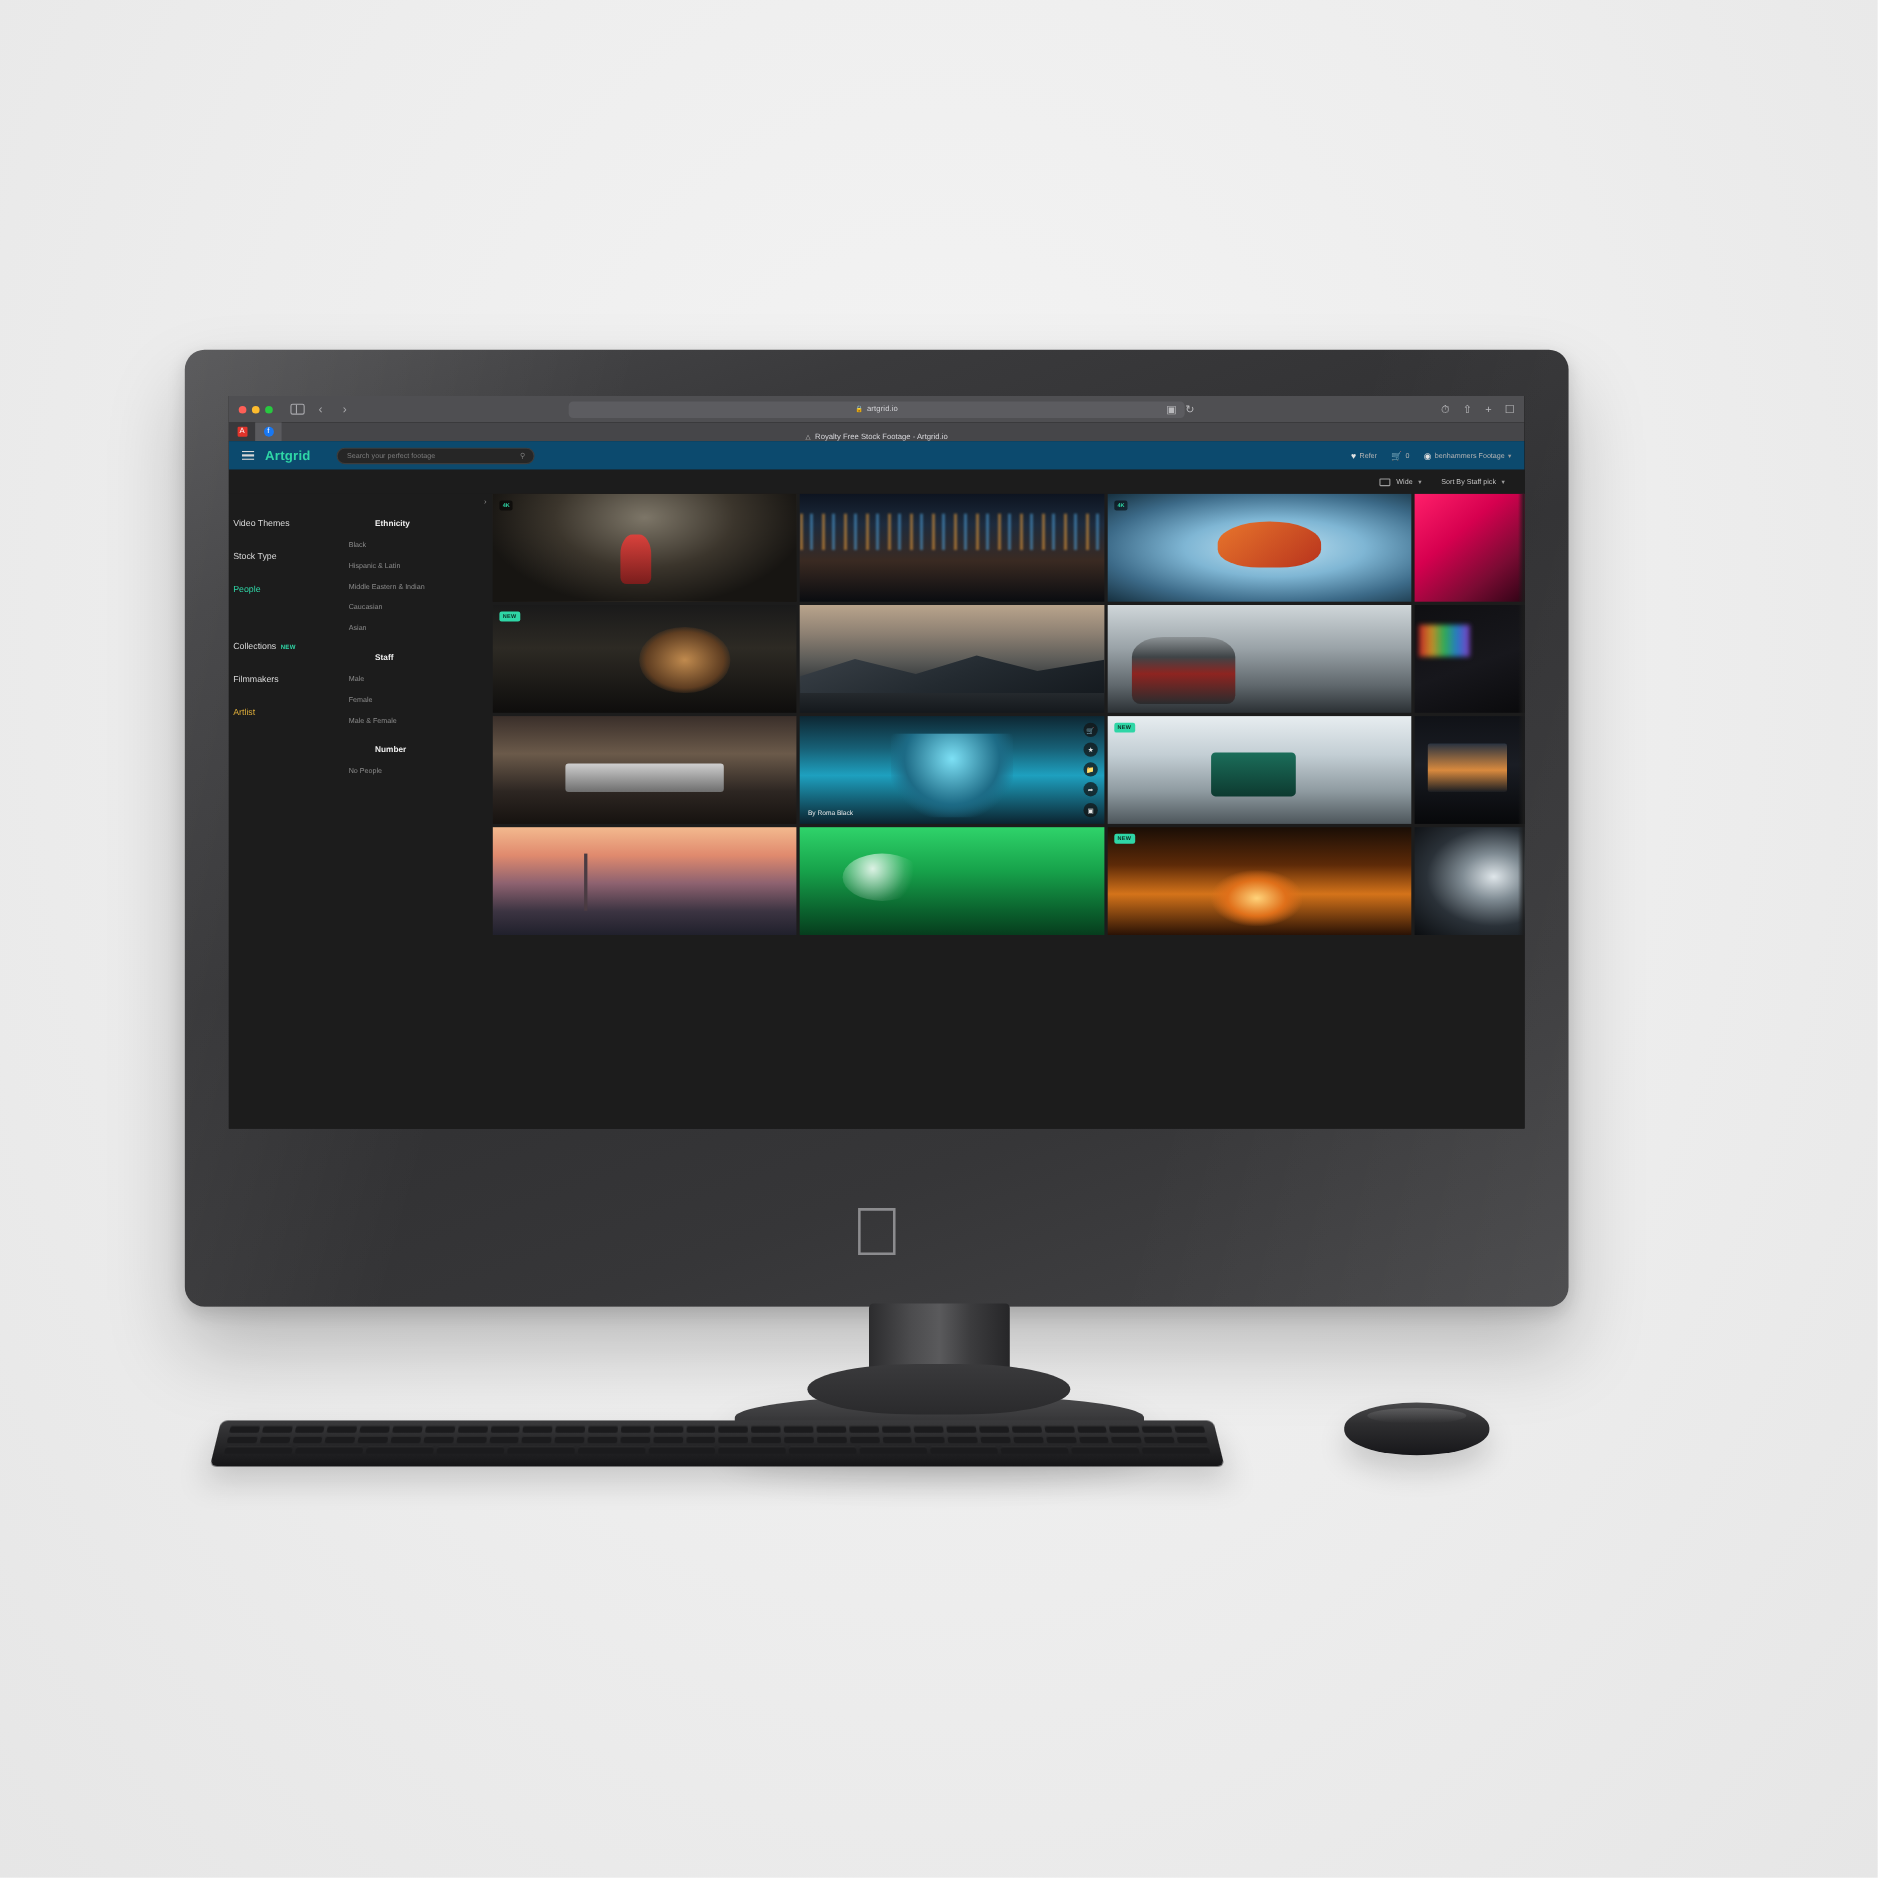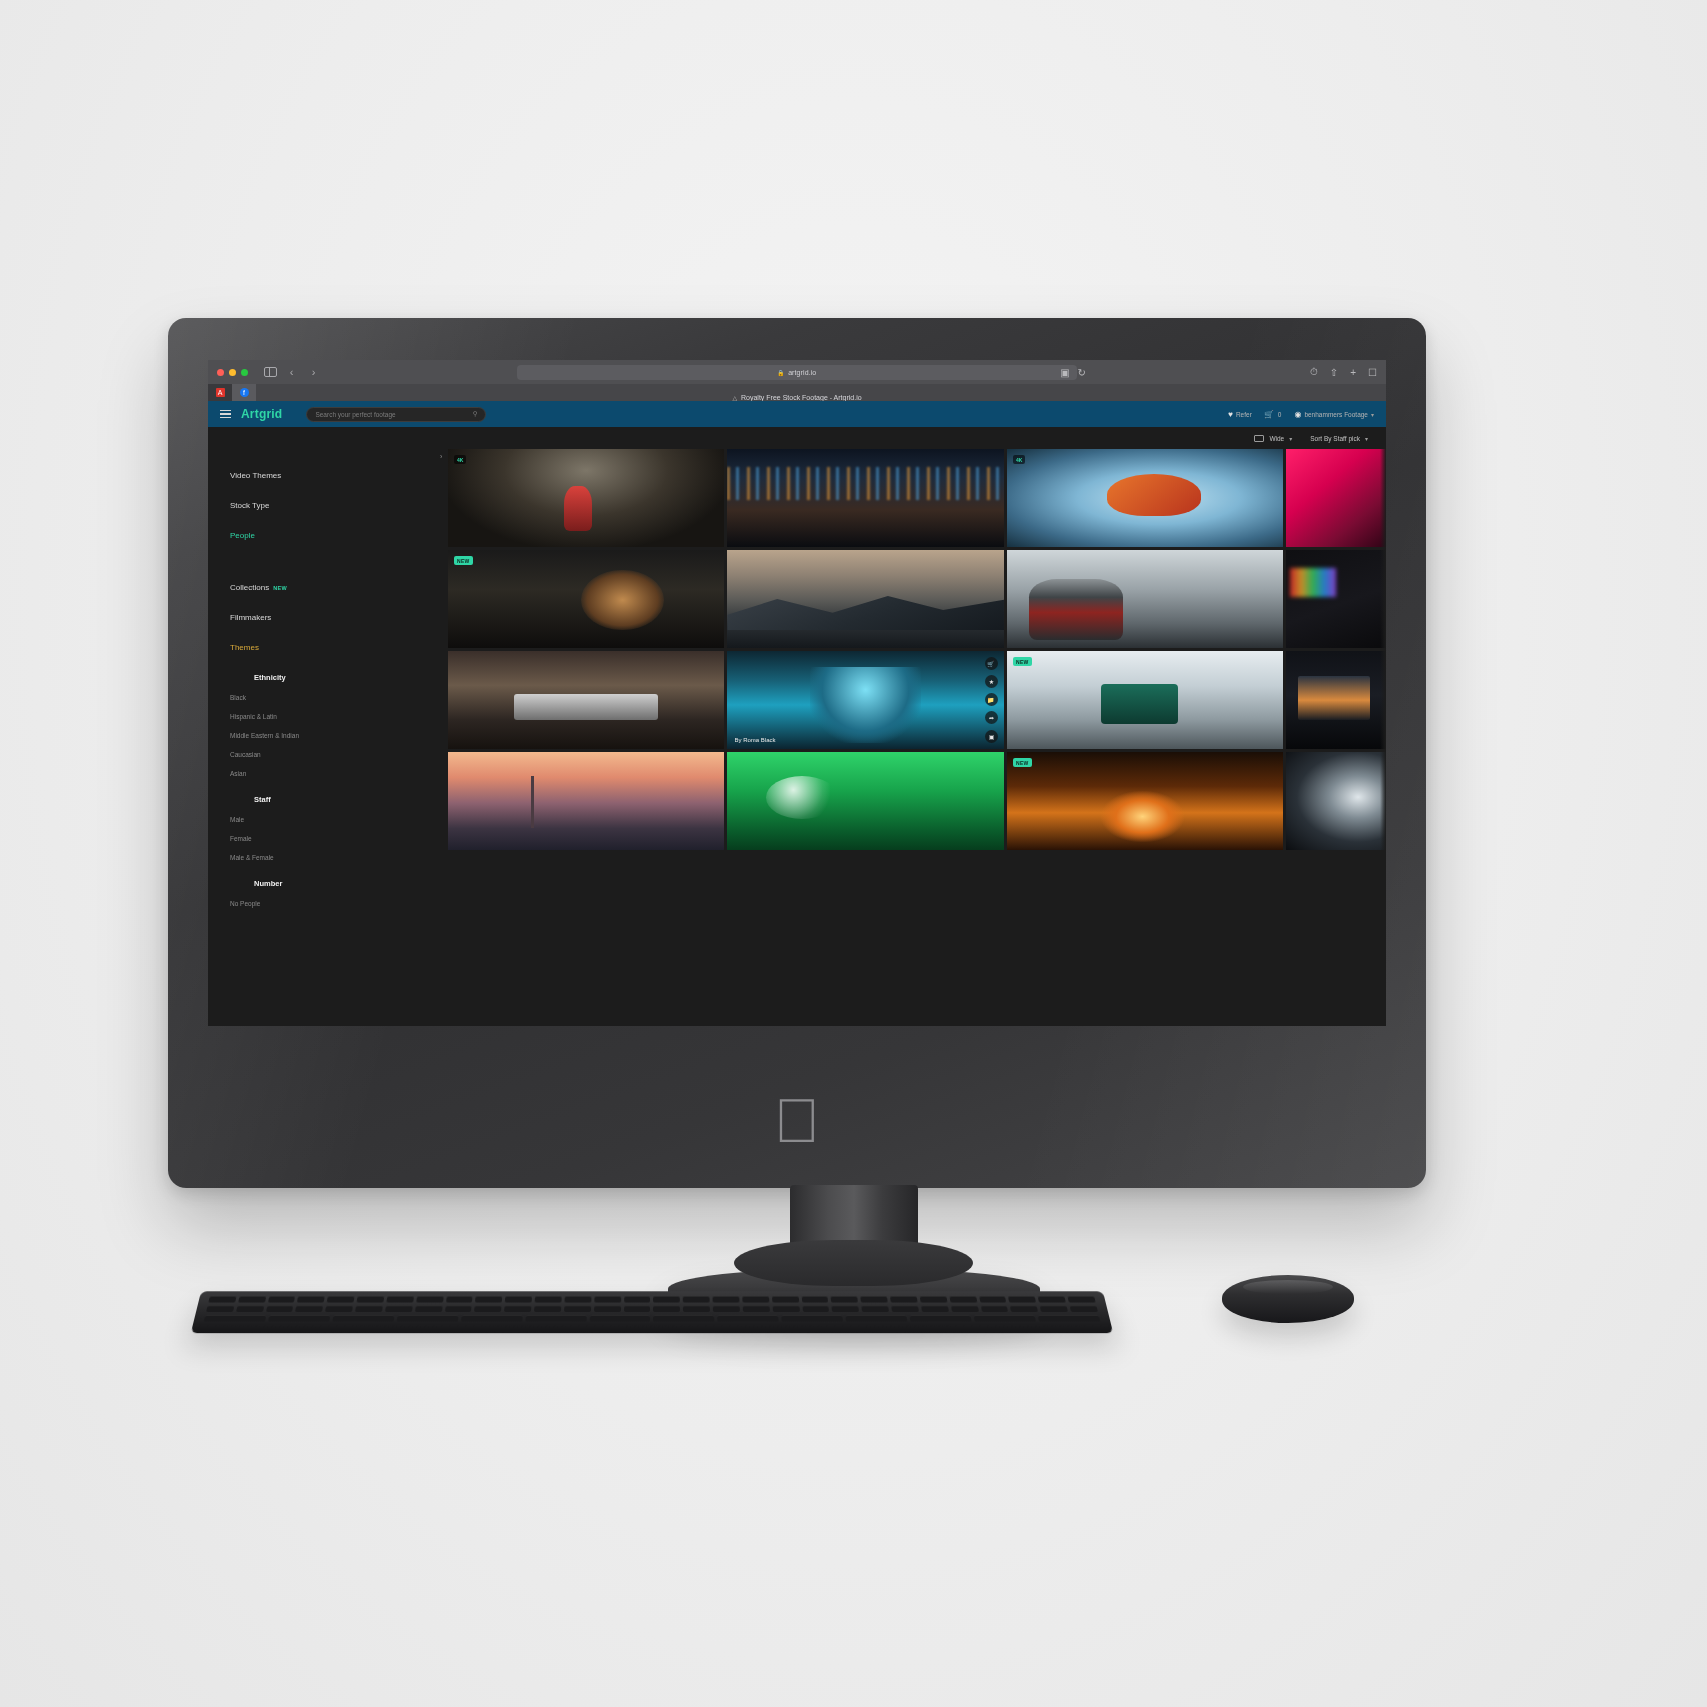--- a/index.html
+++ b/index.html
@@ -136,21 +136,21 @@
 
   .toolbar{
     height:22px; display:flex; align-items:center; justify-content:flex-end;
     gap:18px; padding:0 18px; background:#1c1c1c;
   }
   .tb-item{ display:flex; align-items:center; gap:5px; font-size:6.5px; color:#c2c2c2; }
   .tb-rect{ width:10px;height:7px;border:1px solid #9b9b9b;border-radius:1px; }
   .caret{ font-size:6px; color:#9b9b9b; }
 
   .body-row{ display:flex; }
-  .sidebar{ width:240px; padding:22px 0 0 22px; }
+  .sidebar{ width:240px; padding:22px 0 0 4px; }
   .nav-main{ float:left; width:105px; }
   .nav-link{ font-size:8px; color:#d8d8d8; margin-bottom:21px; display:block; }
   .nav-link.active-green{ color:#2fd6a6; }
   .nav-link.active-gold{ color:#d8a93a; }
   .badge-new{ font-size:5.5px; color:#2fd6a6; font-weight:bold; margin-left:4px; letter-spacing:.3px;}
   .nav-gap{ height:22px; }
   .facets{ float:left; width:115px; }
   .facet-title{ font-size:7.5px; color:#f0f0f0; font-weight:bold; margin-bottom:12px;margin-left:24px; }
   .facet-item{ font-size:6.5px; color:#8a8a8a; margin-bottom:12px; }
   .facet-block{ margin-bottom:18px; }
@@ -322,21 +322,21 @@
         <div class="sidebar">
           <div class="nav-main">
             <a class="nav-link">Video Themes</a>
             <a class="nav-link">Stock Type</a>
             <a class="nav-link active-green">People</a>
             <div class="nav-gap"></div>
             <a class="nav-link">
               <span>Collections</span><span class="badge-new">NEW</span>
             </a>
             <a class="nav-link">Filmmakers</a>
-            <a class="nav-link active-gold">Themes</a>
+            <a class="nav-link active-gold">Artlist</a>
           </div>
 
           <div class="facets">
             <div class="facet-block">
               <div class="facet-title">Ethnicity</div>
               <div class="facet-item">Black</div>
               <div class="facet-item">Hispanic &amp; Latin</div>
               <div class="facet-item">Middle Eastern &amp; Indian</div>
               <div class="facet-item">Caucasian</div>
               <div class="facet-item">Asian</div>

